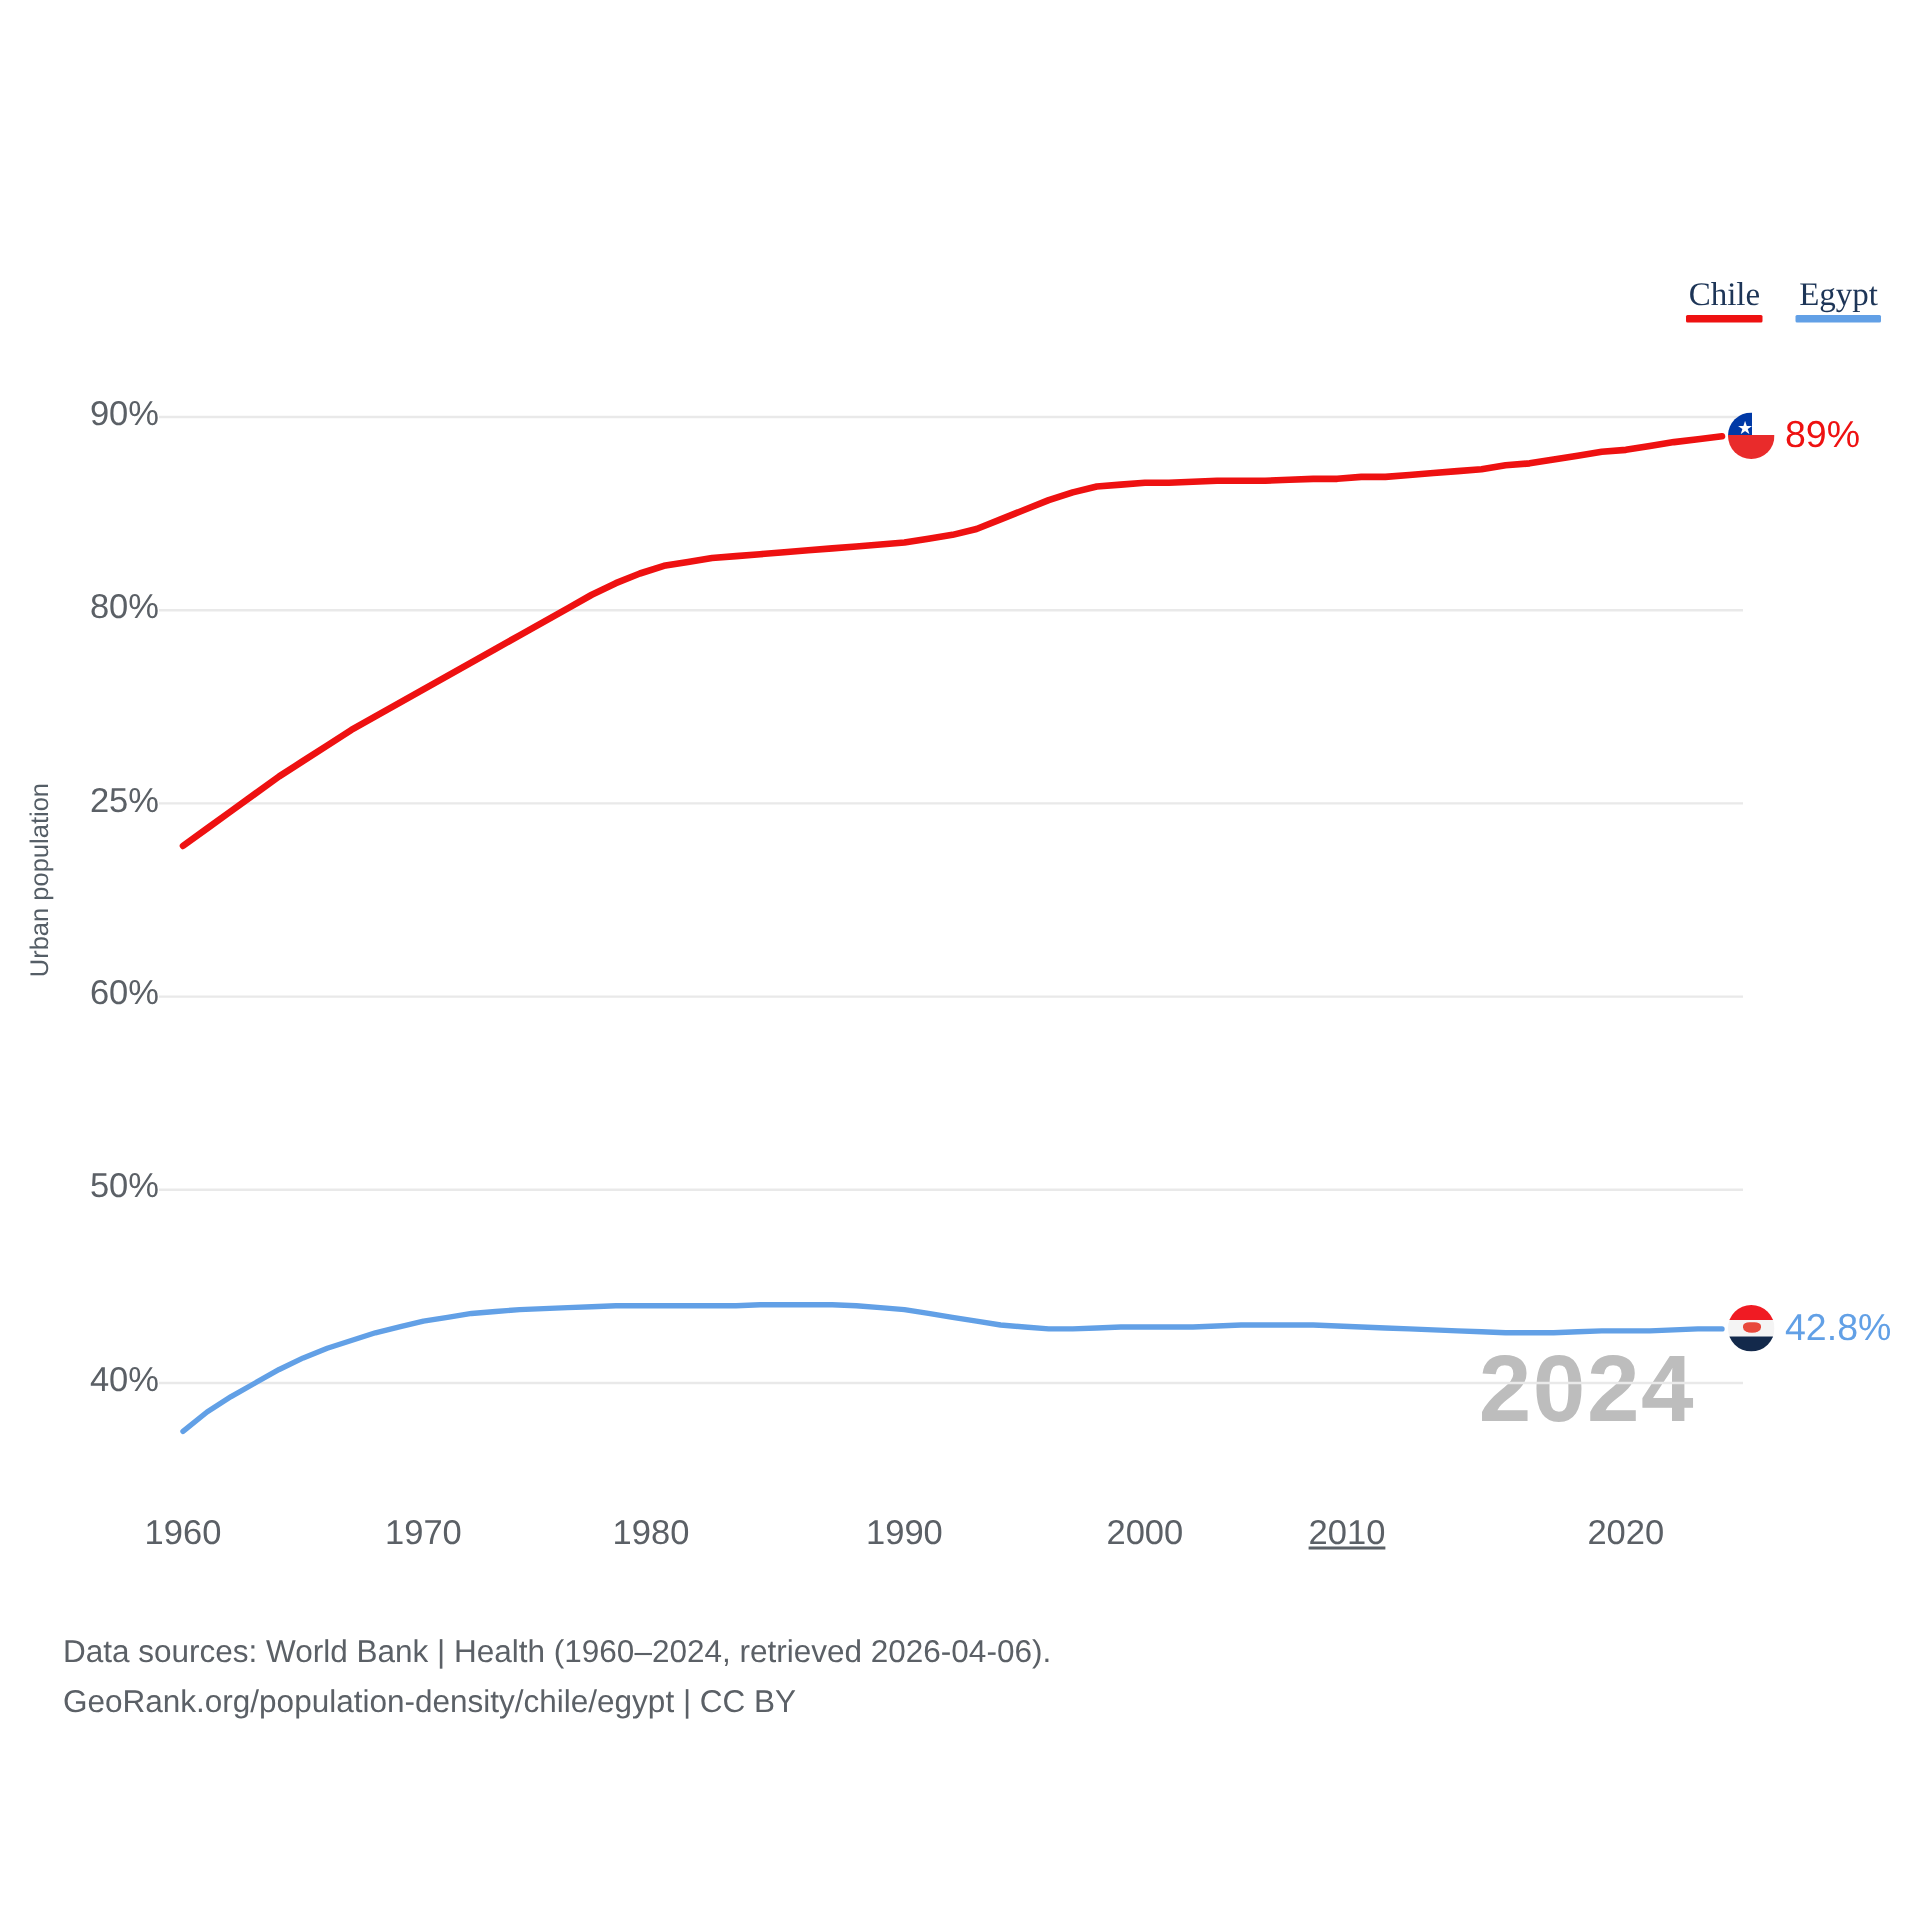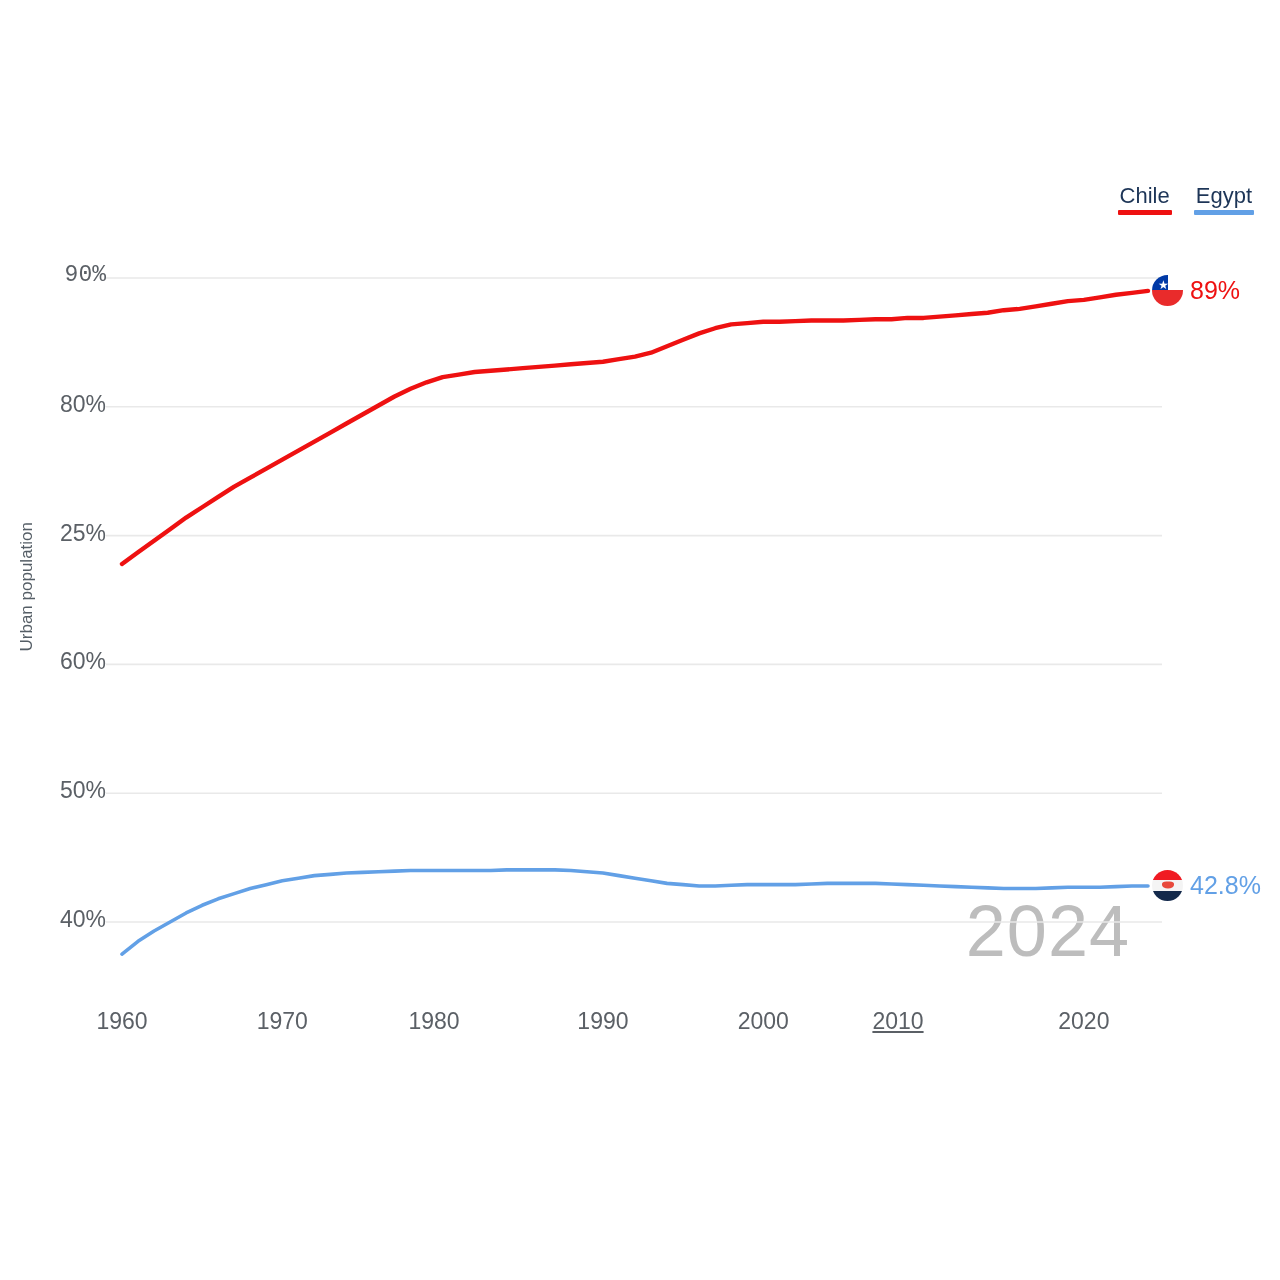--- a/index.html
+++ b/index.html
@@ -30,20 +30,21 @@
     letter-spacing: -0.2px;
     white-space: nowrap;
   }
   .legend {
     position: absolute;
     right: 26px;
     top: 184px;
     display: flex;
     gap: 22px;
     align-items: flex-start;
+    font-family: Liberation Serif, serif;
   }
   .legend-item {
     display: flex;
     flex-direction: column;
     align-items: stretch;
     cursor: pointer;
   }
   .legend-label {
     font-size: 22px;
     color: #1d3557;
@@ -86,22 +87,22 @@
     width: 120px;
     text-align: center;
     font-size: 23px;
     color: #5b6066;
     white-space: nowrap;
   }
   .year-watermark {
     position: absolute;
     right: 150px;
     top: 895px;
-    font-size: 72px;
-    font-weight: normal;
+    font-size: 63px;
+    font-weight: bold;
     color: #bdbdbd;
     letter-spacing: 1px;
     line-height: 1;
     user-select: none;
     margin-left: 32px;
   }
   .endpoint {
     position: absolute;
     display: flex;
     align-items: center;
@@ -201,21 +202,21 @@
   </div>
 
   <div class="y-axis-title">Urban population</div>
 
   <div id="y-tick-layer">
       <div class="y-tick-label" style="left: 16px; top: 906px;">40%</div>
       <div class="y-tick-label" style="left: 16px; top: 777.2px;">50%</div>
       <div class="y-tick-label" style="left: 16px; top: 648.4px;">60%</div>
       <div class="y-tick-label" style="left: 16px; top: 519.6px;">25%</div>
       <div class="y-tick-label" style="left: 16px; top: 390.8px;">80%</div>
-      <div class="y-tick-label" style="left: 16px; top: 262px; font-family: Liberation Mono, monospace;">90%</div>
+      <div class="y-tick-label" style="left: 16px; top: 262px;">90%</div>
     </div>
   <div id="x-tick-layer">
       <div class="x-tick-label" style="left: 62px; top: 1008px;">1960</div>
       <div class="x-tick-label" style="left: 222.312px; top: 1008px;">1970</div>
       <div class="x-tick-label" style="left: 374px; top: 1008px;">1980</div>
       <div class="x-tick-label" style="left: 542.938px; top: 1008px;">1990</div>
       <div class="x-tick-label" style="left: 703.25px; top: 1008px;">2000</div>
       <div class="x-tick-label" style="left: 838px; top: 1008px; text-decoration: underline;">2010</div>
       <div class="x-tick-label" style="left: 1023.88px; top: 1008px;">2020</div>
     </div>
@@ -246,14 +247,18 @@
   <div class="endpoint" id="endpoint-1" style="left: 1152px; top: 869.936px;">
     <span class="flag-dot">
       <span class="flag-eg-red"></span>
       <span class="flag-eg-white"></span>
       <span class="flag-eg-eagle"></span>
       <span class="flag-eg-black"></span>
     </span>
     <span class="endpoint-value" id="endpoint-value-1" style="color: rgb(98, 160, 230);">42.8%</span>
   </div>
 
+  <div class="footer">
+    <div>Data sources: World Bank | Health (1960–2024, retrieved 2026-04-06).</div>
+    <div>GeoRank.org/population-density/chile/egypt | CC BY</div>
+  </div>
 
 </div>
 
 </body></html>

